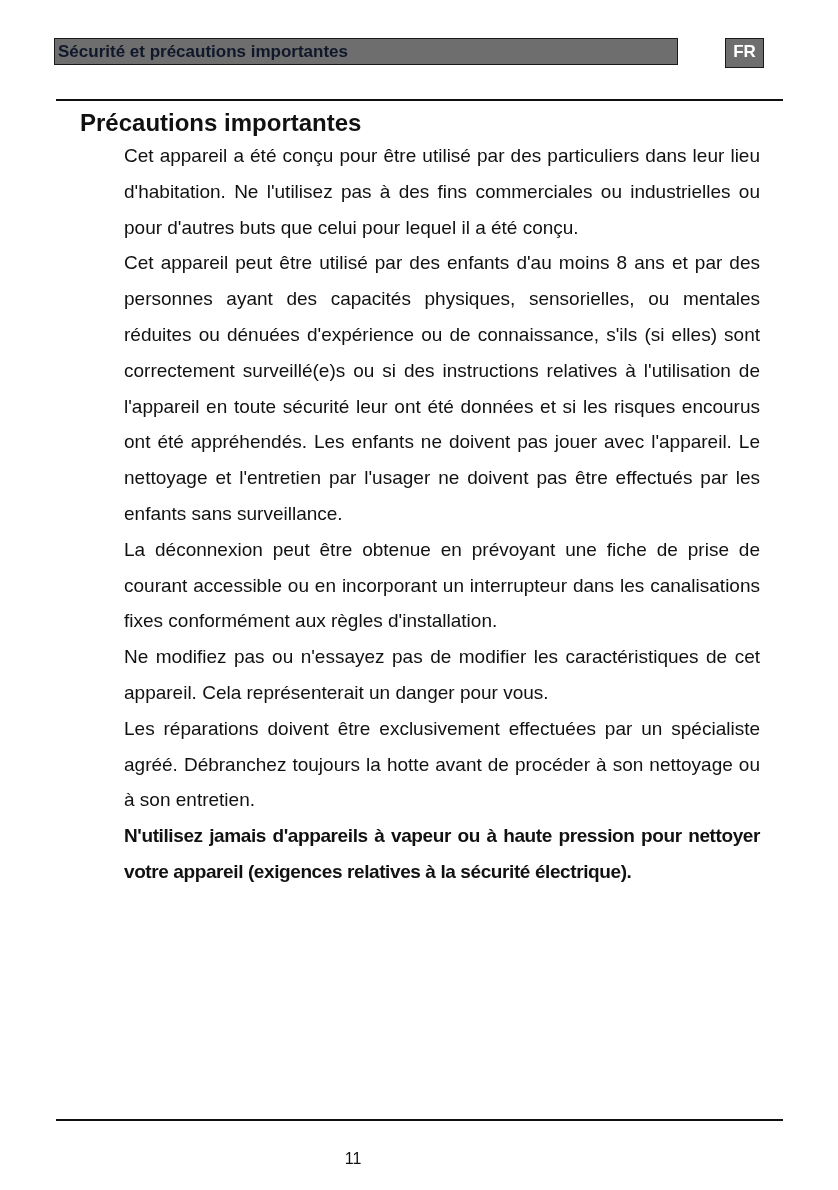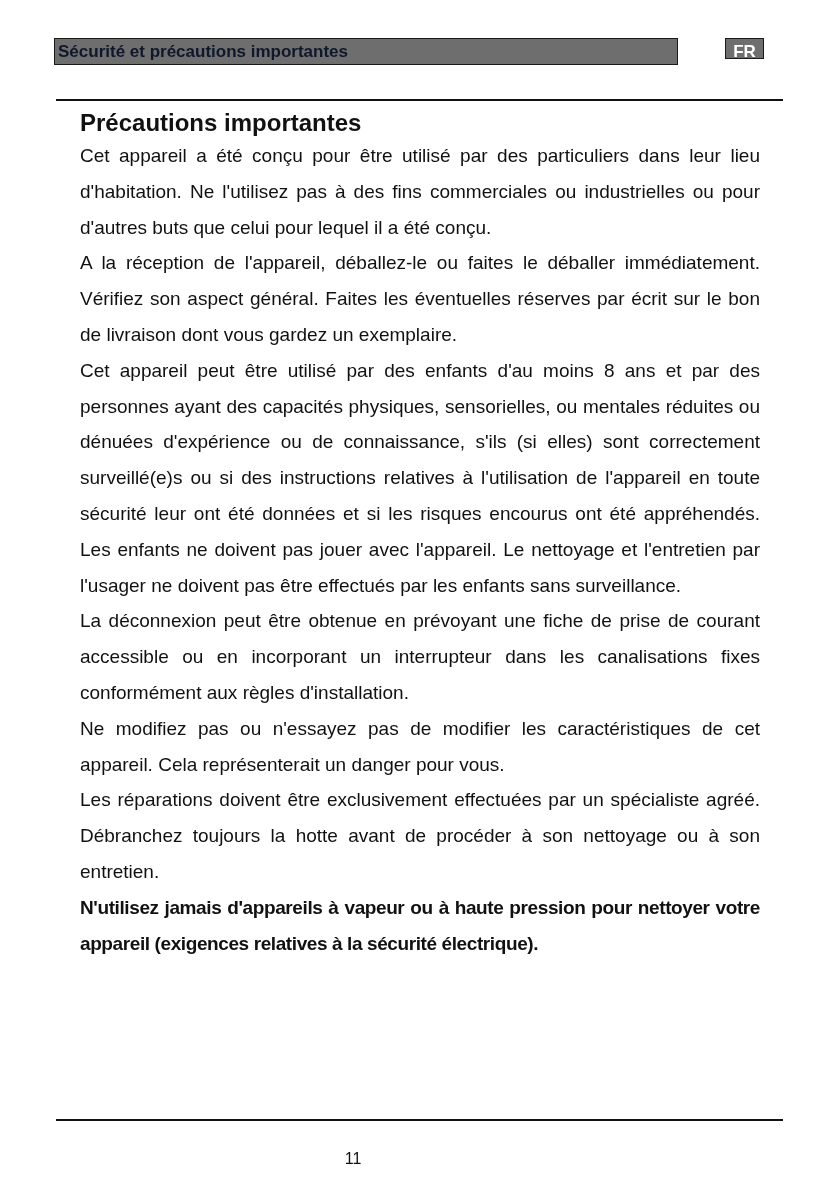--- a/index.html
+++ b/index.html
@@ -1,50 +1,49 @@
 <!DOCTYPE html>
 <html><head>
 <meta charset="utf-8">
 <style>
   html, body { margin: 0; padding: 0; background: #ffffff; }
   body { width: 838px; height: 1190px; position: relative; overflow: hidden;
          font-family: "Liberation Sans", sans-serif; color: #111; }
   .header-bar { position: absolute; left: 54px; top: 38px; width: 624px; height: 27px;
                 background: #6e6e6e; border: 1px solid #1a1a1a; box-sizing: border-box;
                 color: #0f172a; font-weight: bold; font-size: 17px; line-height: 25px; padding-left: 3px; }
-  .lang-box { position: absolute; left: 725px; top: 38px; width: 39px; height: 21px;
+  .lang-box { position: absolute; left: 725px; top: 38px; width: 39px; height: 30px;
               background: #6e6e6e; border: 1px solid #1a1a1a; box-sizing: border-box;
               color: #fff; font-weight: bold; font-size: 17px; line-height: 25px; text-align: center; }
   .rule { position: absolute; left: 56px; width: 727px; height: 2px; background: #111; }
   .rule.top { top: 99px; }
   .rule.bottom { top: 1119px; }
   .content { position: absolute; left: 80px; top: 108px; width: 680px; }
   .section-title { font-weight: bold; font-size: 24px; line-height: 30px; margin: 0; }
   .para { font-size: 19px; line-height: 35.8px; margin: 0; text-align: justify; }
-  .para.last-left { text-align-last: left; }
+  .para.last-left { text-align-last: left; margin-left: 44px; }
   .bold { font-weight: bold; }
   .para.bold-para { font-weight: bold; letter-spacing: -0.4px; }
   .page-number { position: absolute; left: 0; width: 706px; top: 1150px; text-align: center; font-size: 16px; }
 </style>
 </head>
 <body>
 
 <div class="header-bar">
   <span>Sécurité et précautions importantes</span>
 </div>
 <div class="lang-box">
   <span>FR</span>
 </div>
 
 <div class="rule top"></div>
 
 <div class="content">
   <h2 class="section-title">Précautions importantes</h2>
   <p class="para last-left"> Cet appareil a été conçu pour être utilisé par des particuliers dans leur lieu d'habitation. Ne l'utilisez pas à des fins commerciales ou industrielles ou pour d'autres buts que celui pour lequel il a été conçu.</p>
-  <p class="para last-left">A la réception de l'appareil, déballez-le ou faites le déballer immédiatement. Vérifiez son aspect général. Faites les éventuelles réserves par écrit sur le bon de livraison dont vous gardez un exemplaire.</p>
   <p class="para last-left">Cet appareil peut être utilisé par des enfants d'au moins 8 ans et par des personnes ayant des capacités physiques, sensorielles, ou mentales réduites ou dénuées d'expérience ou de connaissance, s'ils (si elles) sont correctement surveillé(e)s ou si des instructions relatives à l'utilisation de l'appareil en toute sécurité leur ont été données et si les risques encourus ont été appréhendés. Les enfants ne doivent pas jouer avec l'appareil. Le nettoyage et l'entretien par l'usager ne doivent pas être effectués par les enfants sans surveillance.</p>
   <p class="para last-left">La déconnexion peut être obtenue en prévoyant une fiche de prise de courant accessible ou en incorporant un interrupteur dans les canalisations fixes conformément aux règles d'installation.</p>
   <p class="para last-left">Ne modifiez pas ou n'essayez pas de modifier les caractéristiques de cet appareil. Cela représenterait un danger pour vous.</p>
   <p class="para last-left">Les réparations doivent être exclusivement effectuées par un spécialiste agréé.  Débranchez toujours la hotte avant de procéder à son nettoyage ou à son entretien.</p>
   <p class="para bold-para last-left">N'utilisez jamais d'appareils à vapeur ou à haute pression pour nettoyer votre appareil (exigences relatives à la sécurité électrique).</p>
 </div>
 
 <div class="rule bottom"></div>
 
 <div class="page-number">11</div>

